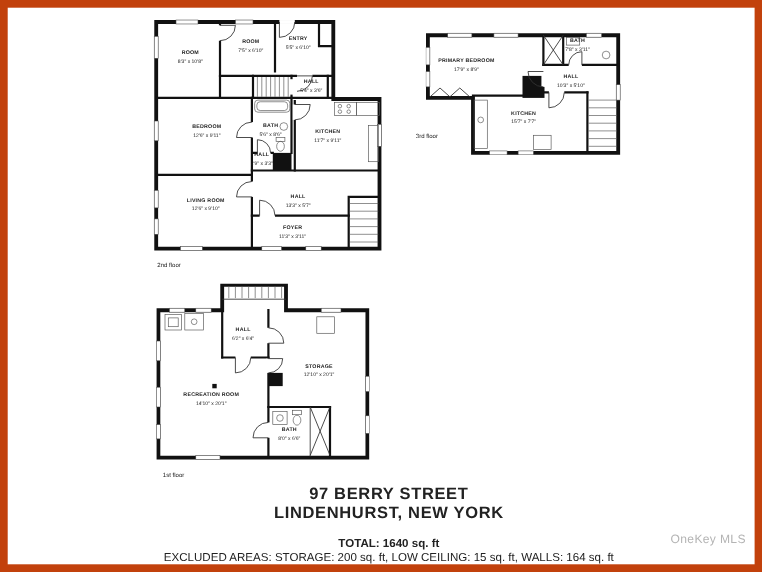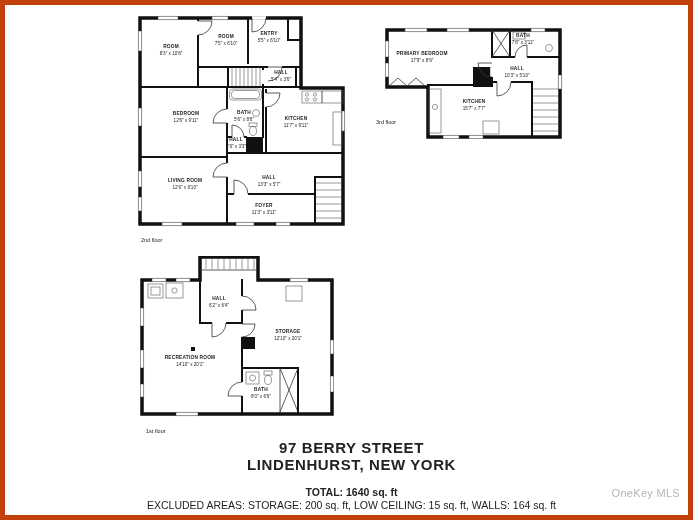--- a/index.html
+++ b/index.html
@@ -1,19 +1,19 @@
 <!DOCTYPE html>
 <html><head>
 <meta charset="utf-8">
 <style>
   html,body{margin:0;padding:0;background:#fff;}
   .page{
     position:relative;width:693px;height:520px;background:#ffffff;
     font-family:"Liberation Sans", sans-serif;overflow:hidden;
-    border:5px solid #c2410c;box-sizing:border-box;color:#222;
+    border:7px solid #c2410c;box-sizing:border-box;color:#222;
   }
   .plan{position:absolute;}
   .plan svg{position:absolute;left:0;top:0;}
   
   .w3{stroke:#111;stroke-width:3.5;fill:none;stroke-linecap:square;}
   .w2{stroke:#111;stroke-width:2;fill:none;stroke-linecap:square;}
   .w1{stroke:#333;stroke-width:0.8;fill:none;}
   .t{stroke:#555;stroke-width:0.6;fill:none;}
   .win{fill:#fff;stroke:#444;stroke-width:0.5;}
   .gap{fill:#fff;stroke:none;}

